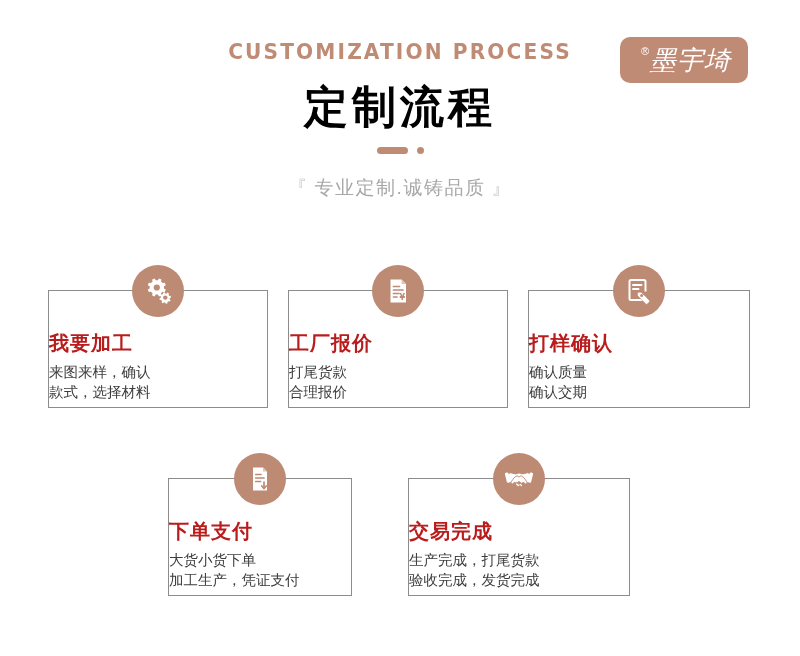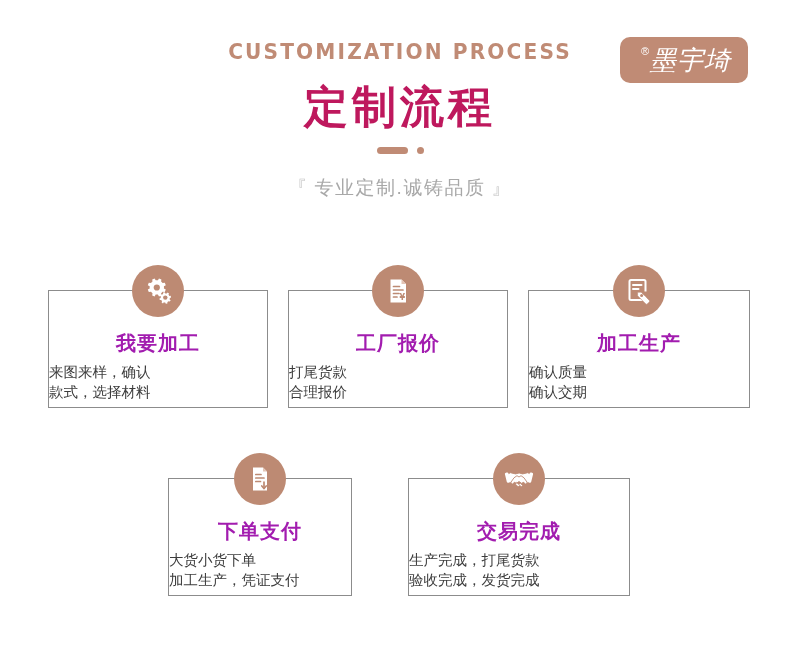--- a/index.html
+++ b/index.html
@@ -64,21 +64,21 @@
     font-style: italic;
   }
   .main-title {
     position: absolute;
     top: 78px;
     left: 0;
     width: 800px;
     text-align: center;
     font-size: 44px;
     font-weight: bold;
-    color: #be185d;
+    color: #000000;
     letter-spacing: 4px;
   }
   .divider {
     position: absolute;
     top: 147px;
     left: 0;
     width: 800px;
     display: flex;
     align-items: center;
     justify-content: center;
@@ -139,24 +139,24 @@
     display: flex;
     align-items: center;
     justify-content: center;
   }
   .card-icon svg { display: block; }
   .card-title {
     position: absolute;
     left: 0;
     width: 100%;
     top: 39px;
-    text-align: center;
+    text-align: left;
     font-size: 20px;
     font-weight: bold;
-    color: #a21caf;
+    color: #b91c1c;
     letter-spacing: 1px;
   }
   .card-desc {
     position: absolute;
     left: 0;
     width: 100%;
     top: 71px;
     text-align: left;
     font-size: 14.5px;
     color: #3c3c3c;
@@ -246,21 +246,21 @@
         <rect x="5.5" y="4" width="16" height="20" rx="1.5" fill="none" stroke="#ffffff" stroke-width="2"></rect>
         <g stroke="#ffffff" stroke-width="2" stroke-linecap="round">
           <line x1="9" y1="9" x2="17.5" y2="9"></line>
           <line x1="9" y1="13" x2="14.5" y2="13"></line>
         </g>
         <path d="M16.5 15.5h7.5a1.6 1.6 0 0 1 1.6 1.6v7.5l-9.1-9.1z" fill="#bd8a73"></path>
         <path d="M17.2 16.2l8 8a1.3 1.3 0 0 1 0 1.9l-1.7 1.7a1.3 1.3 0 0 1-1.9 0l-8-8v-3.6z" fill="#ffffff" stroke="#bd8a73" stroke-width="0.6"></path>
         <circle cx="17.6" cy="19.6" r="1.5" fill="#bd8a73"></circle>
       </svg>
     </div>
-    <div class="card-title">加工生产</div>
+    <div class="card-title">打样确认</div>
     <div class="card-desc">
       <div>确认质量</div>
       <div>确认交期</div>
     </div>
   </div>
 
   <div class="card card-4">
     <div class="card-icon">
       <svg width="30" height="30" viewBox="0 0 30 30" aria-hidden="true">
         <path d="M8 3.5h10l4 4v19h-14z" fill="#ffffff"></path>

